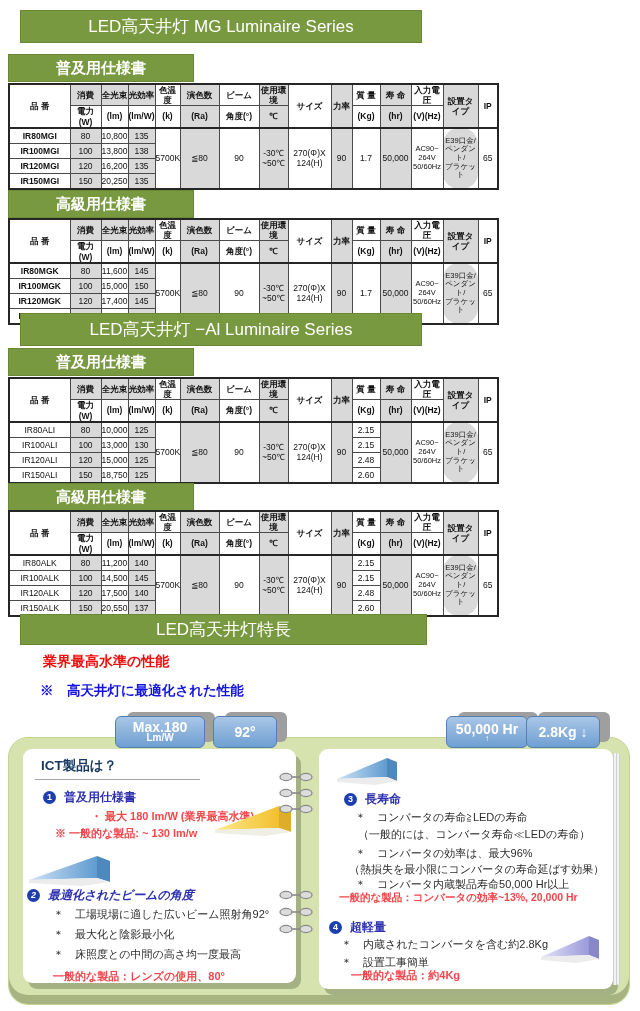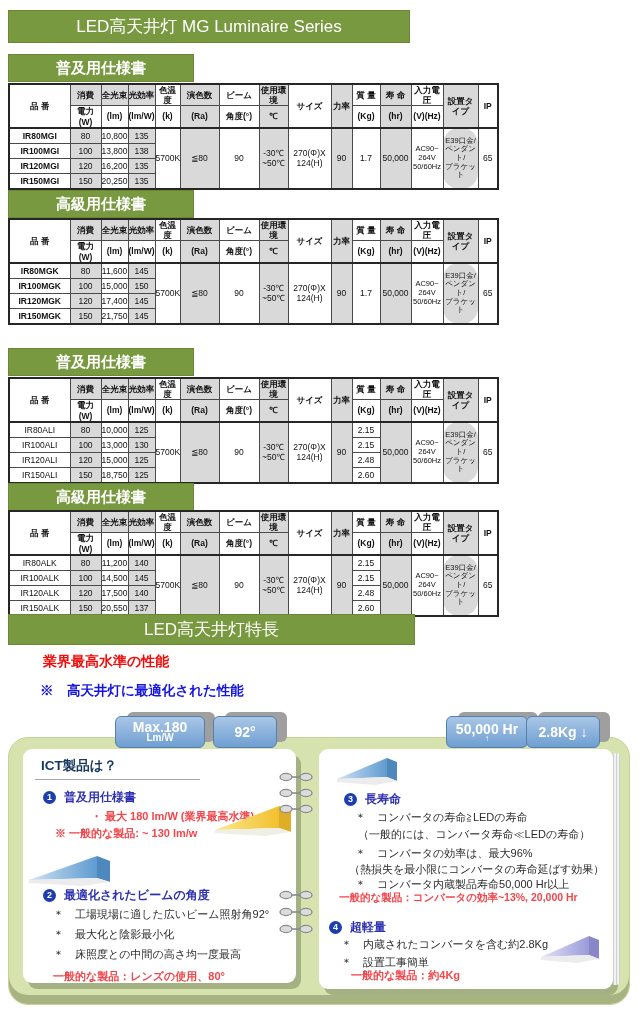--- a/index.html
+++ b/index.html
@@ -1,21 +1,21 @@
 <!DOCTYPE html>
 <html><head>
 <meta charset="utf-8">
 <style>
   html,body{margin:0;padding:0;background:#fff;}
   #page{position:relative;width:640px;height:1011px;background:#ffffff;overflow:hidden;
         font-family:"Liberation Sans",sans-serif;}
 
   
   .titlebar{position:absolute;background:#78993f;color:#fff;text-align:center;
-            font-size:17px;line-height:31px;border:1px solid #6a8836;}
+            font-size:17px;line-height:31px;border:1px solid #6a8836;margin-left:12px;}
   .subbar{position:absolute;background:#78993f;color:#fff;text-align:center;
           font-size:15px;font-weight:bold;line-height:26px;border:1px solid #6a8836;}
 
   
   .spec{border-collapse:collapse;table-layout:fixed;width:490px;border:2px solid #262626;}
   .spec th,.spec td{border:1px solid #4a4a4a;text-align:center;vertical-align:middle;
                     padding:0;line-height:1.2;overflow:hidden;font-size:8.5px;color:#111;}
   .spec thead th{font-weight:bold;height:16px;}
   .spec tbody td{height:14px;}
   .spec .gray{background:#d9d9d9;}
@@ -258,20 +258,21 @@
           <tr>
             <td class="bold">IR150MGK</td>
             <td class="gray">150</td>
             <td>21,750</td>
             <td class="gray">145</td>
           </tr>
         </tbody>
       </table>
     </div>
 
+  <div class="titlebar" style="left:8px;top:313px;width:400px;">LED高天井灯 −Al Luminaire Series</div>
 
   <div class="subbar" style="left:8px;top:348px;width:184px;">普及用仕様書</div>
   <div class="tblwrap" style="left:8px;top:377px;">
       <table class="spec">
         <colgroup>
           <col style="width: 61px;">
           <col style="width: 31px;">
           <col style="width: 27px;">
           <col style="width: 27px;">
           <col style="width: 25px;">
@@ -516,21 +517,21 @@
             <linearGradient id="gb1" x1="0" y1="0" x2="1" y2="0">
           <stop offset="0" stop-color="#cfe2f4"></stop>
               <stop offset="1" stop-color="#5f9bd0"></stop>
             </linearGradient>
           </defs>
         <polygon points="2,28 70,4 70,26" fill="url(#gb1)"></polygon>
         <polygon points="70,4 83,9 83,30 70,26" fill="#4f88bd"></polygon>
         <polygon points="2,28 70,26 83,30 55,34 2,31" fill="#ececec"></polygon>
       </svg>
 
-      <div class="item-title" style="left:20px;top:138px;">
+      <div class="item-title" style="left:4px;top:138px;font-style:italic;">
         <span class="num">2</span><span>最適化されたビームの角度</span>
       </div>
       <div class="fline" style="left:30px;top:158px;">＊　工場現場に適した広いビーム照射角92°</div>
       <div class="fline" style="left:30px;top:178px;">＊　最大化と陰影最小化</div>
       <div class="fline" style="left:30px;top:198px;">＊　床照度との中間の高さ均一度最高</div>
       <div class="fline-red" style="left:30px;top:220px;">一般的な製品：レンズの使用、80°</div>
     </div>
 
     <div class="page page-right">
       <svg class="wedge" style="left:16px;top:6px;" width="70" height="32" viewBox="0 0 70 32">

